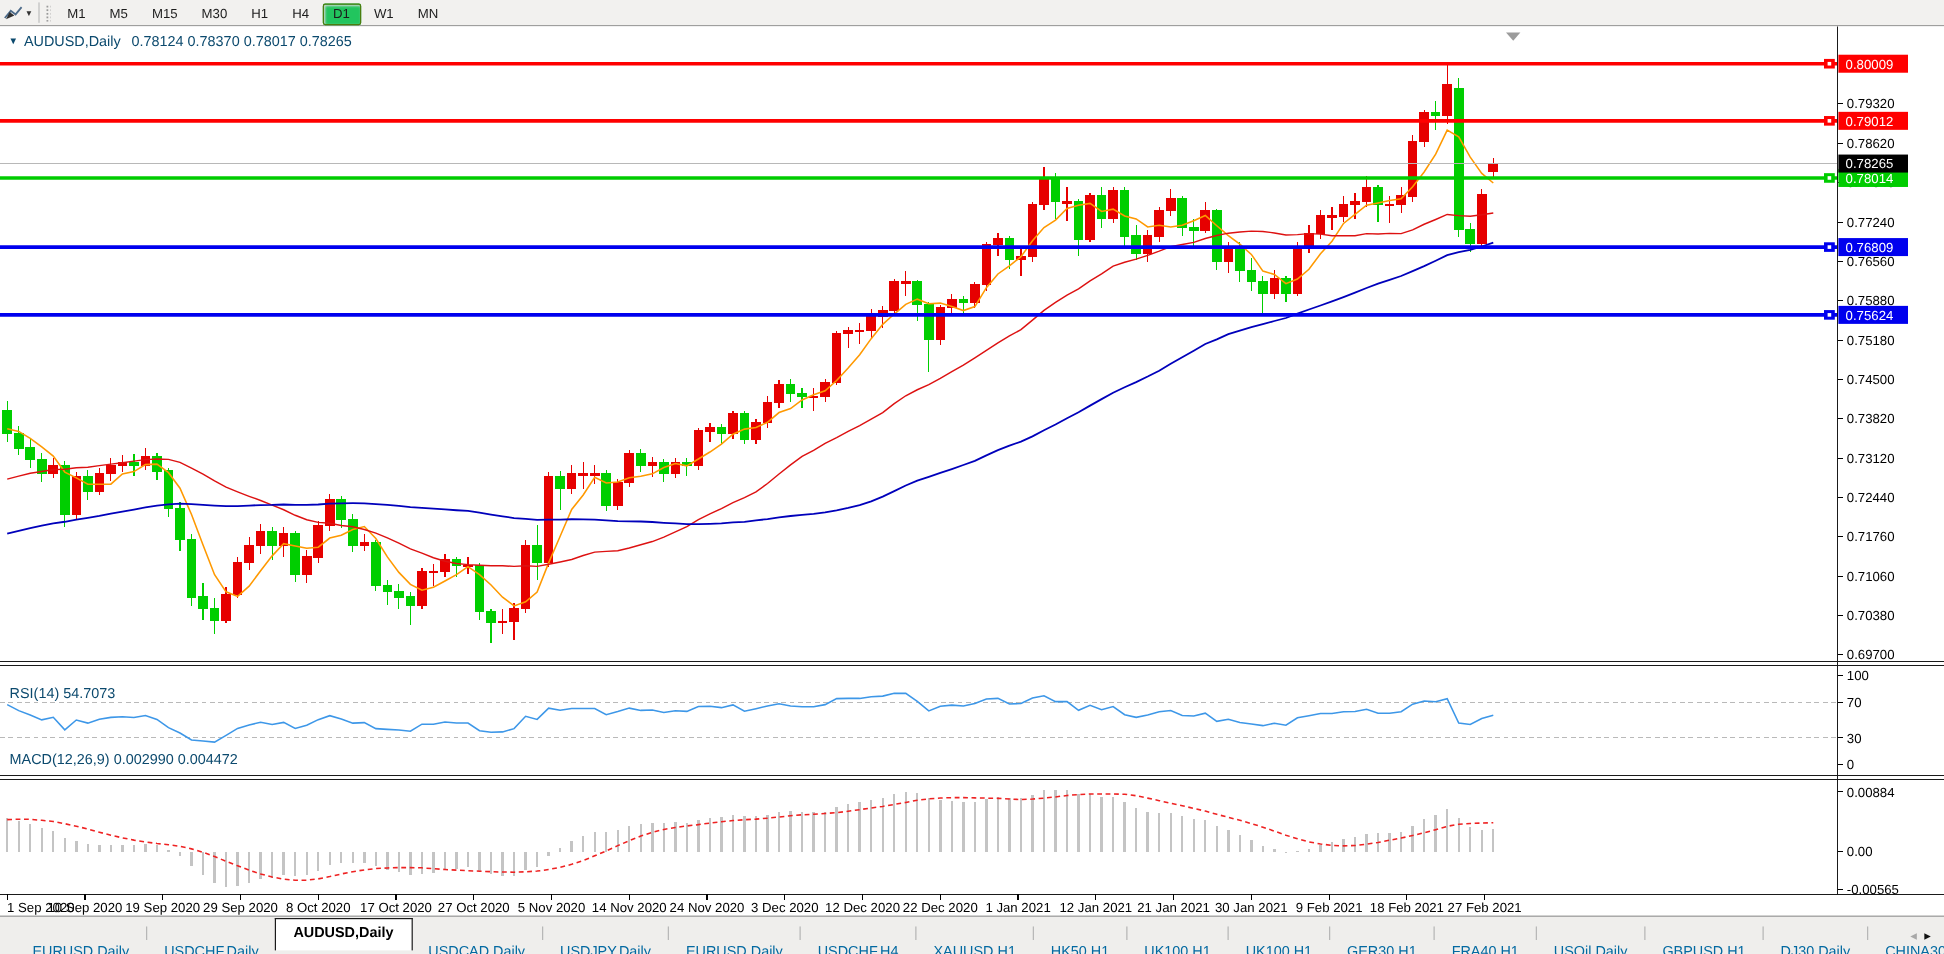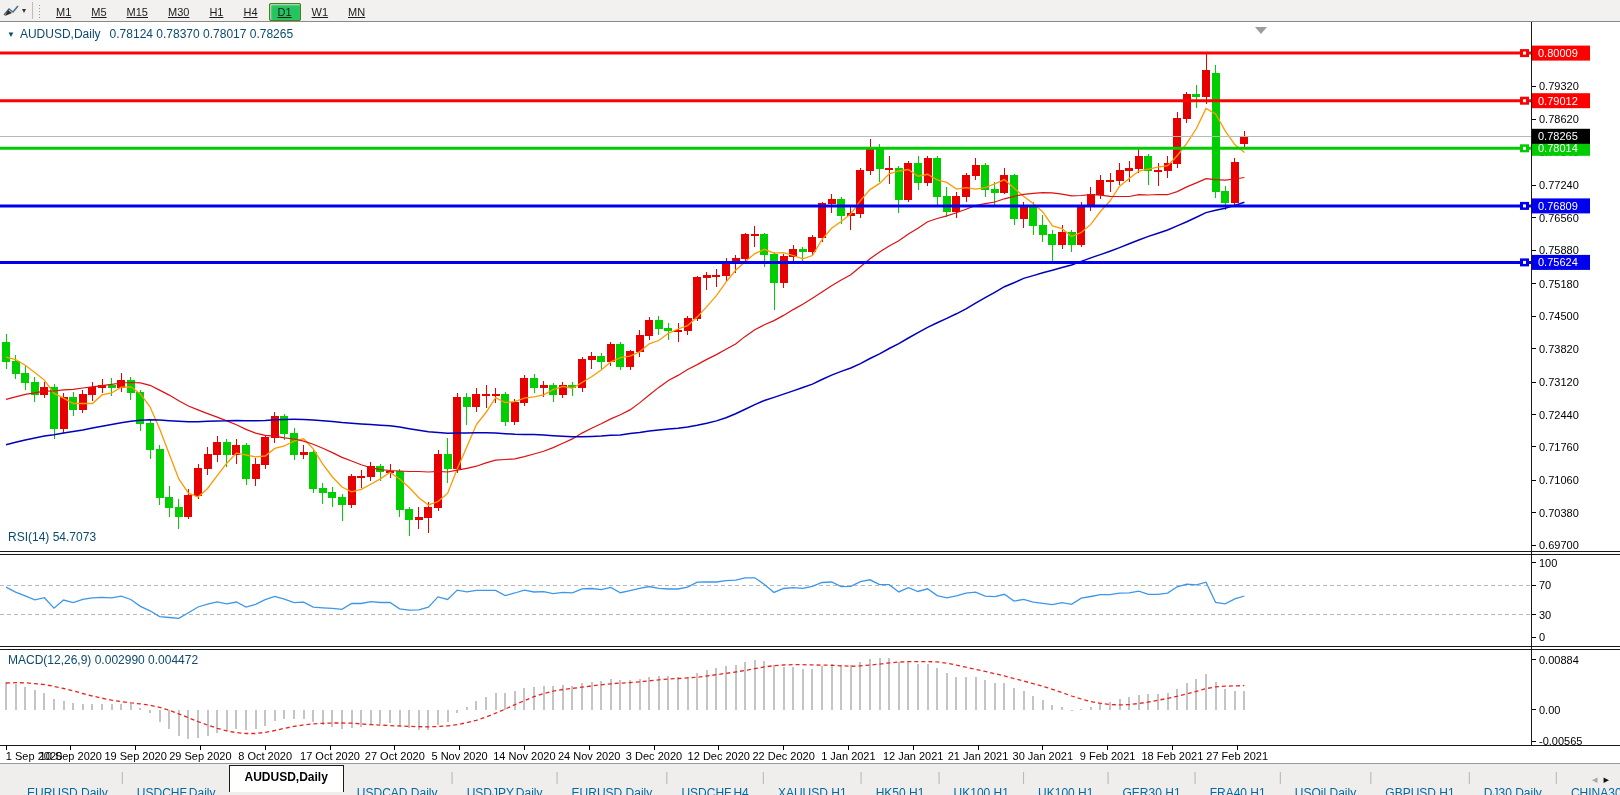--- a/index.html
+++ b/index.html
@@ -6,30 +6,30 @@
   .app{position:relative;width:1620px;height:795px;background:#fff;overflow:hidden;
        font-family:"Liberation Sans",sans-serif;-webkit-font-smoothing:none;}
   
   .toolbar{position:absolute;left:0;top:0;width:1620px;height:21px;background:#f2f1ef;
            border-bottom:1px solid #8a8a8a;display:flex;align-items:center;}
   .tool-ico{width:20px;height:16px;margin-left:1px;display:flex;align-items:center;justify-content:center;}
   .caret{font-size:8px;color:#333;margin:0 3px 0 1px;}
   .vsep{width:1px;height:17px;background:#bdbdbd;margin:0 3px;}
   .grip{width:4px;height:14px;margin:0 4px 0 2px;
         background-image:radial-gradient(#9a9a9a 35%,transparent 36%);background-size:3px 3px;}
-  .tf{font-size:11px;color:#1c1c1c;padding:2px 8px;margin:0 1px;border:1px solid transparent;border-radius:2px;cursor:default;text-decoration:underline;}
+  .tf{font-size:11px;color:#1c1c1c;padding:2px 8px;margin:0 1px;border:1px solid transparent;border-radius:2px;cursor:default;}
   .tf.active{background:#22c55e;border:1px solid #4d7c0f;box-shadow:inset 1px 1px 2px #d8d8d8;}
   
   .chartwrap{position:absolute;left:0;top:22px;width:1620px;height:741px;background:#fff;}
   .overlay{position:absolute;font-size:12px;color:#0c4a6e;white-space:nowrap;}
   .title-ov{left:7px;top:5px;}
   .title-marker{font-size:8px;vertical-align:1px;margin-right:5px;}
   .title-sym{margin-right:9px;}
-  .rsi-ov{left:8px;top:508px;}
-  .macd-ov{left:8px;top:631px;}
+  .rsi-ov{left:8px;top:549px;}
+  .macd-ov{left:8px;top:604px;}
   
   .tabbar{position:absolute;left:0;top:763px;width:1620px;height:32px;background:#efeeec;
           border-top:1px solid #9a9a9a;display:flex;align-items:flex-start;padding-top:0;}
   .tabs{display:flex;align-items:flex-start;margin-left:14px;}
   .tab{font-size:12px;color:#0369a1;padding:4px 13px 5px;margin-top:18px;cursor:default;white-space:nowrap;}
   .tab.active{background:#fff;color:#000;font-weight:bold;border:1px solid #1a1a1a;border-bottom:none;
               margin-top:1px;padding:4px 15px 8px;}
   .tabsep{color:#b5b5b5;font-size:12px;margin-top:6px;}
   .tab-arrows{position:absolute;right:5px;top:9px;font-size:11px;letter-spacing:6px;}
   .arr-left{color:#a8a8a8;}

